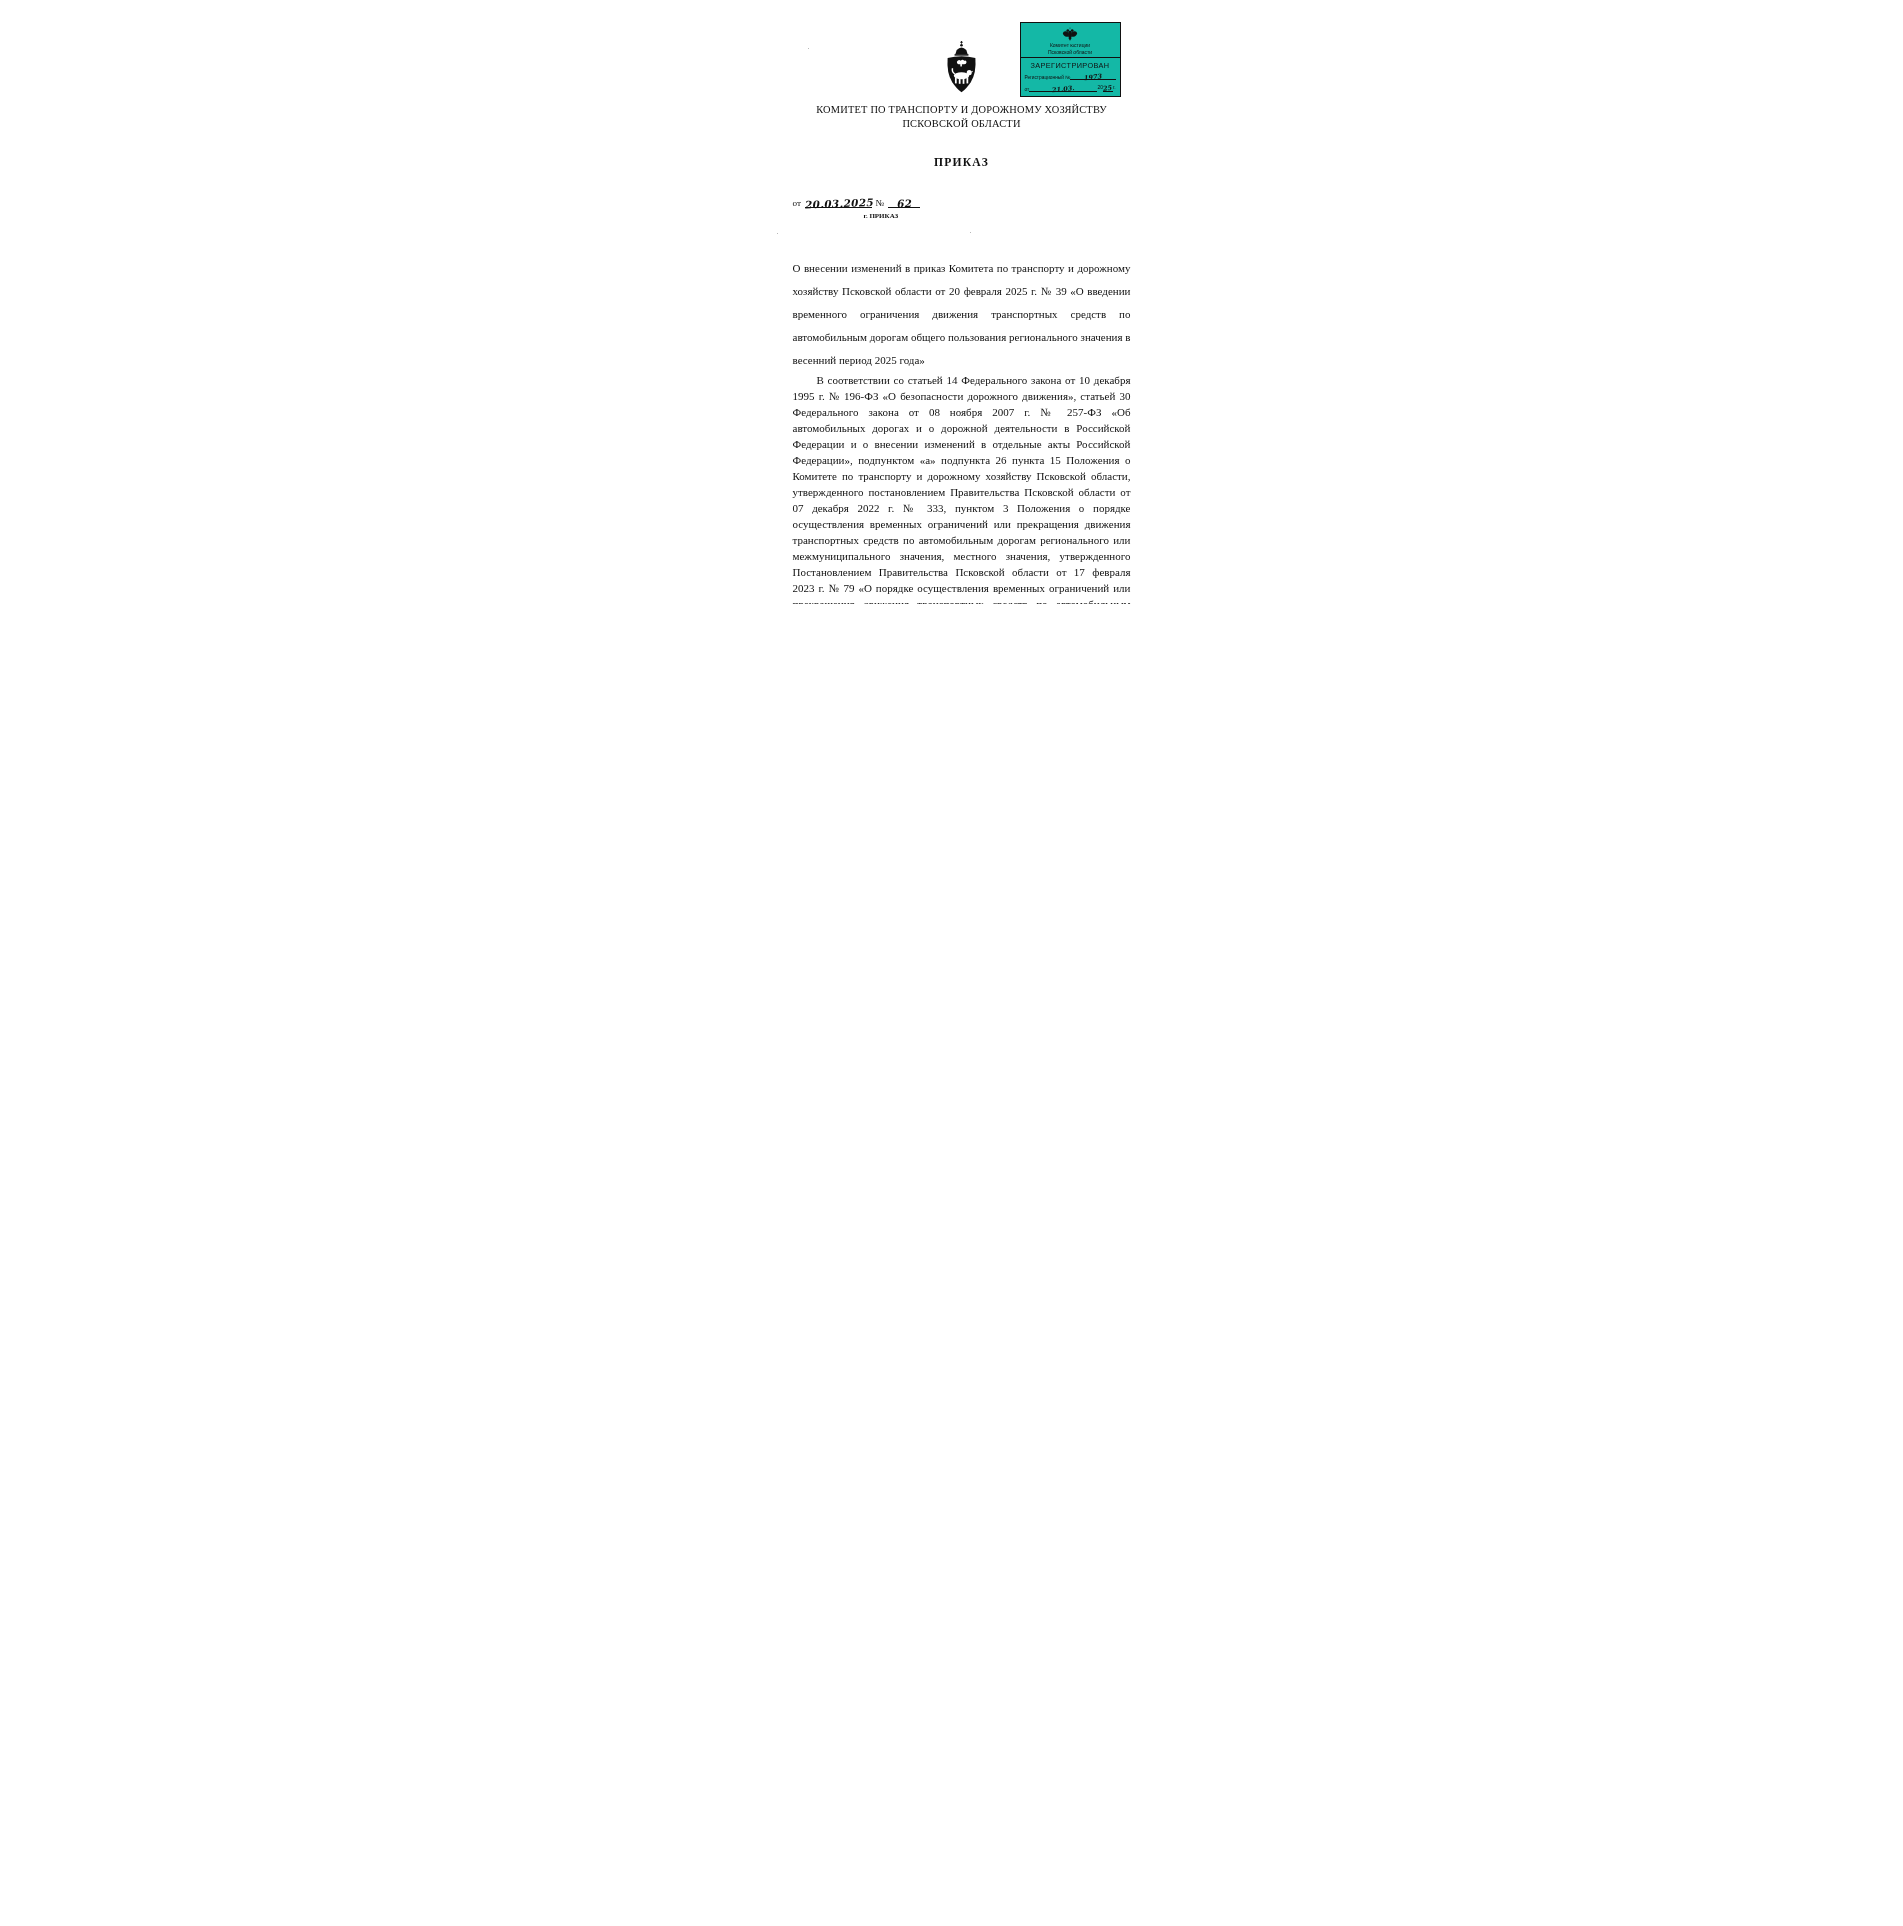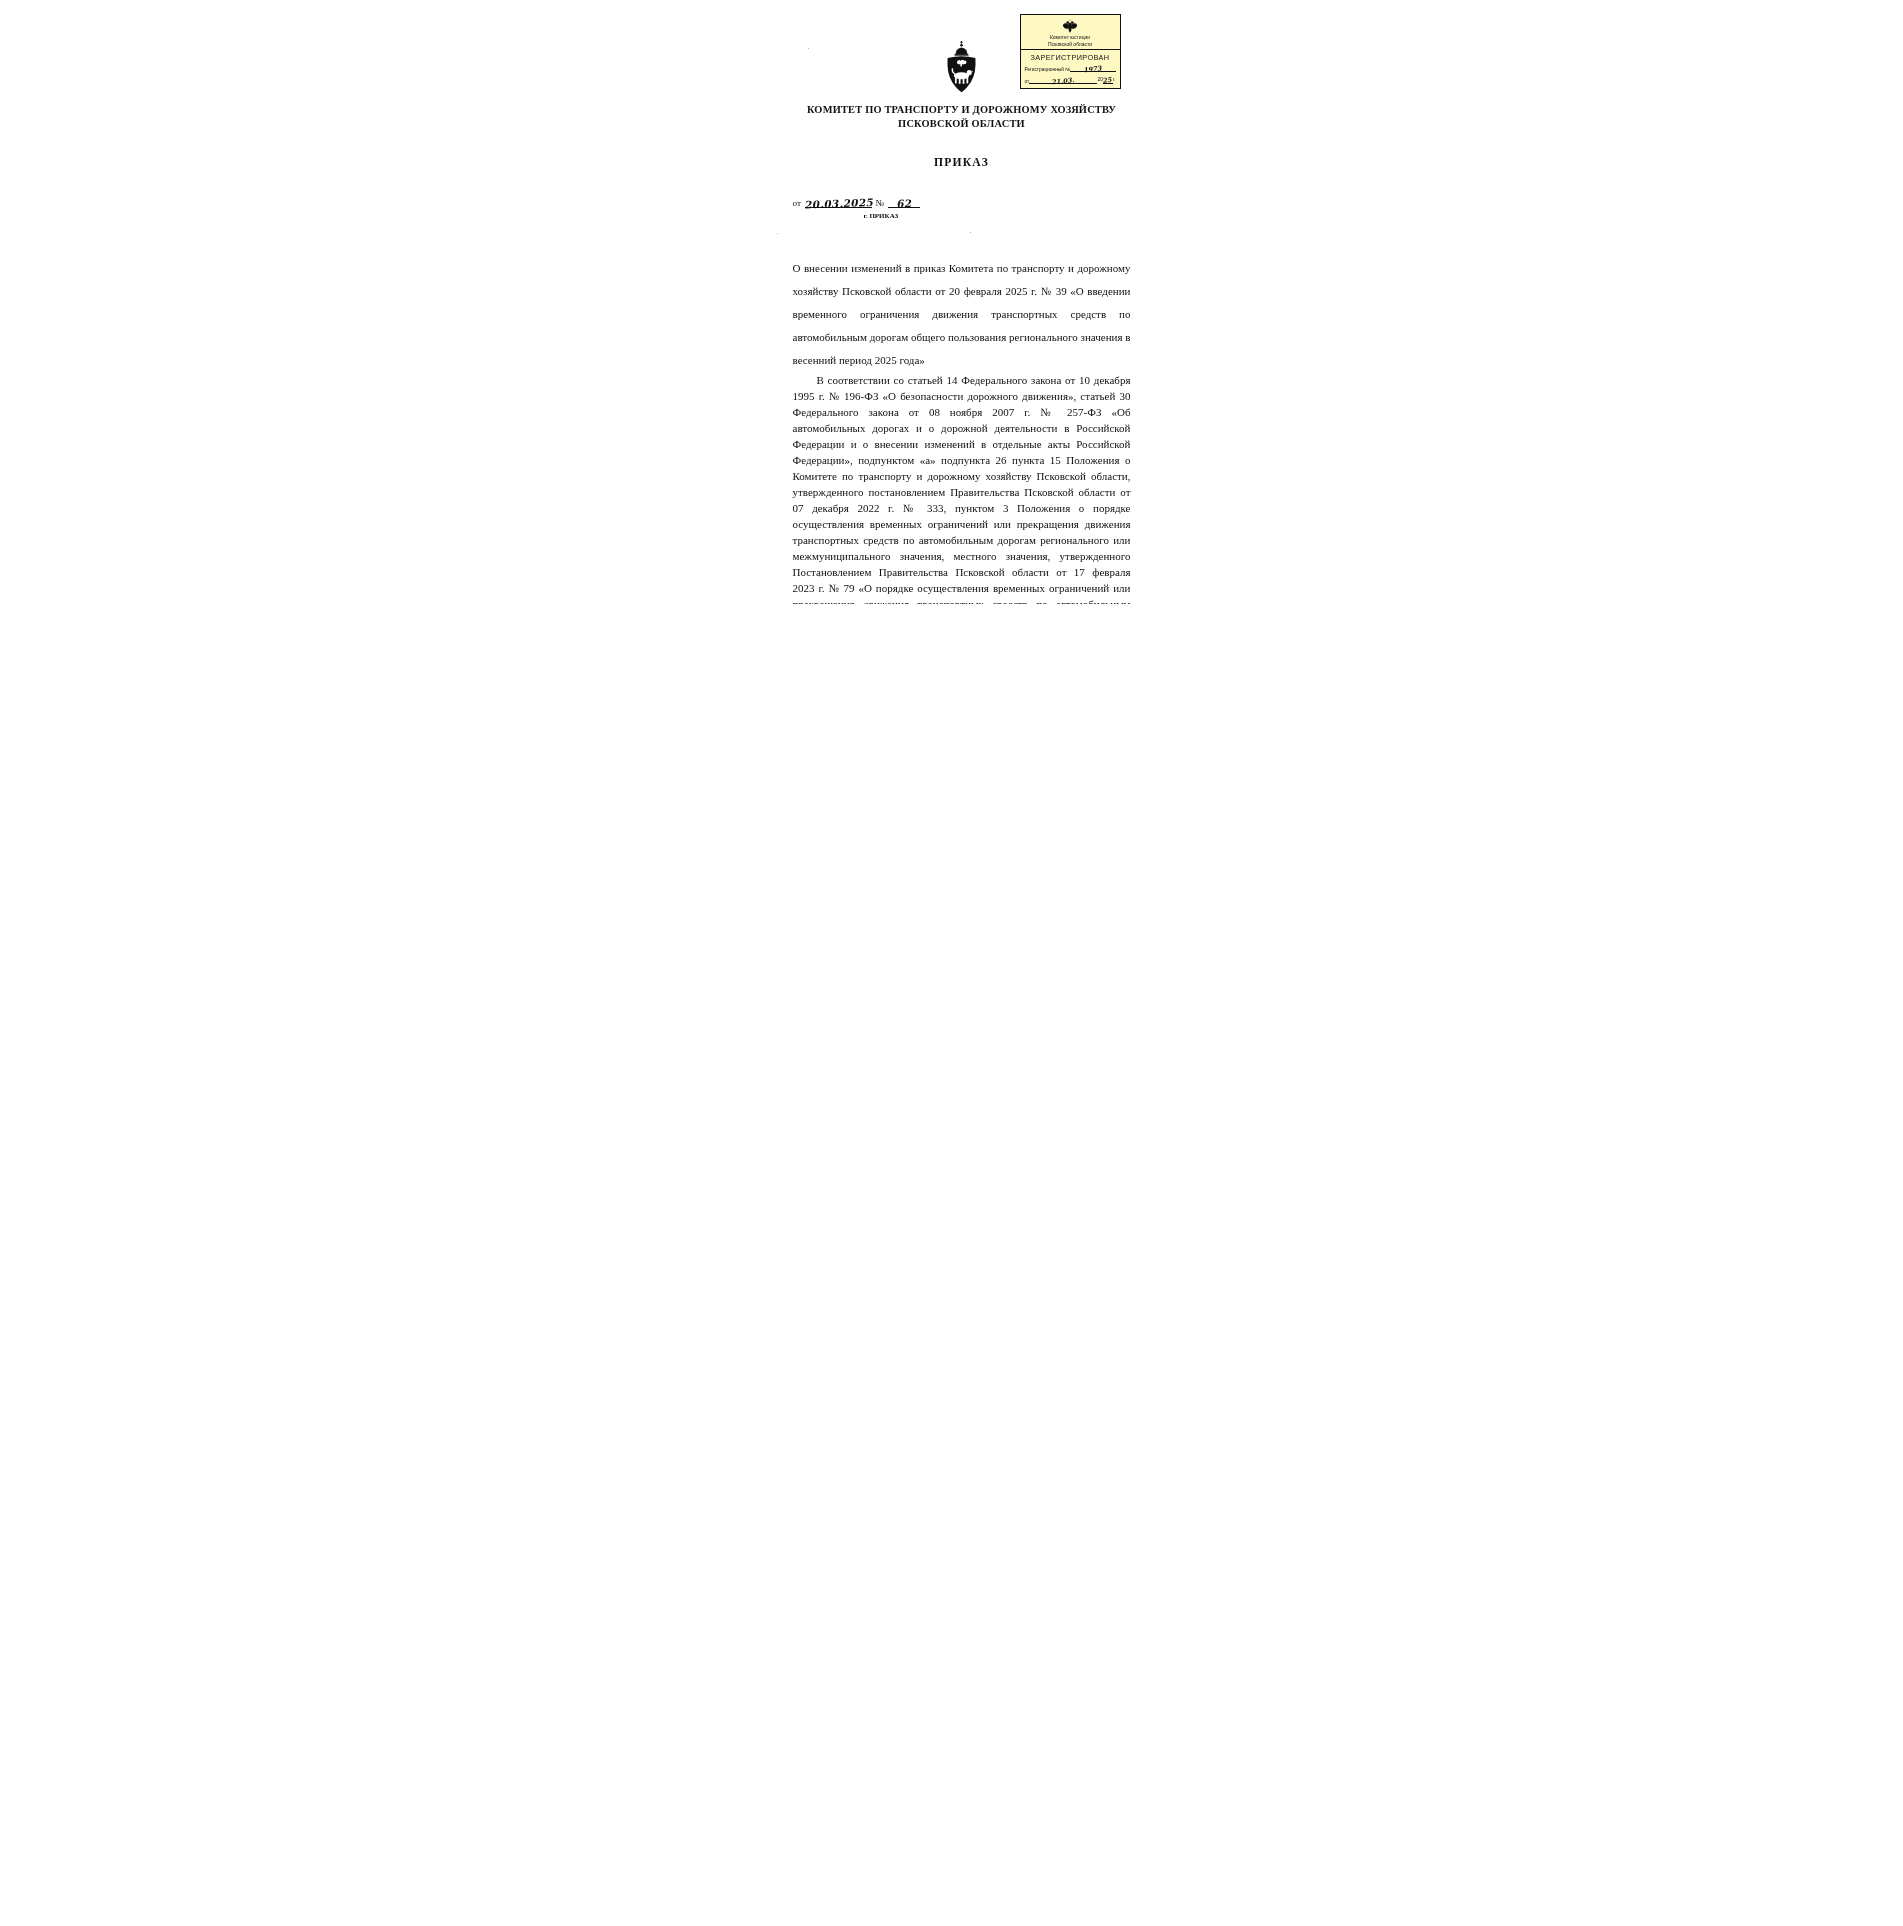--- a/index.html
+++ b/index.html
@@ -11,25 +11,25 @@
     margin:0 auto;
     background:#ffffff;
     color:#111;
     font-family:"Liberation Serif", serif;
     overflow:hidden;
   }
   .content { margin-left:53px; margin-right:33px; }
 
   
   .stamp {
-    position:absolute; top:14px; left:280px; width:101px;
+    position:absolute; top:22px; left:280px; width:101px;
     border:0.8px solid #111;
     font-family:"Liberation Sans", sans-serif;
     text-align:center; color:#111;
-    background:#fef9c3;
+    background:#14b8a6;
   }
   .stamp-top { padding:3.5px 3.1px 2.3px; }
   .stamp-eagle { display:flex; justify-content:center; margin-bottom:1.5px; }
   .stamp-eagle svg { width:16px; height:14px; display:block; }
   .stamp-org { font-size:5px; line-height:6.5px; }
   .stamp-bottom { border-top:0.8px solid #111; padding:3.1px 3.9px 3.9px; }
   .stamp-registered { font-size:7.3px; letter-spacing:0.4px; }
   .stamp-row { display:flex; align-items:flex-end; margin-top:2.7px; text-align:left; }
   .stamp-label { font-size:4.8px; white-space:nowrap; }
   .stamp-fill { flex:1; border-bottom:0.6px solid #111; text-align:center; line-height:5.4px; }
@@ -39,21 +39,21 @@
   }
   .stamp-year-group { white-space:nowrap; font-size:5px; }
   .stamp-year-fill { display:inline-block; min-width:10px; border-bottom:0.6px solid #111; text-align:center; }
 
   
   .emblem { width:37px; margin:41px auto 0; }
   .emblem svg { width:37px; height:54px; display:block; }
 
   
   .org-title {
-    text-align:center; font-weight:bold;
+    text-align:center; font-weight:normal;
     font-size:10.4px; line-height:14.3px; letter-spacing:0.2px;
     margin-top:7.7px;
   }
   .doc-type {
     text-align:center; font-weight:bold;
     font-size:11.6px; letter-spacing:1.2px; margin-top:25px;
   }
 
   
   .date-line {

